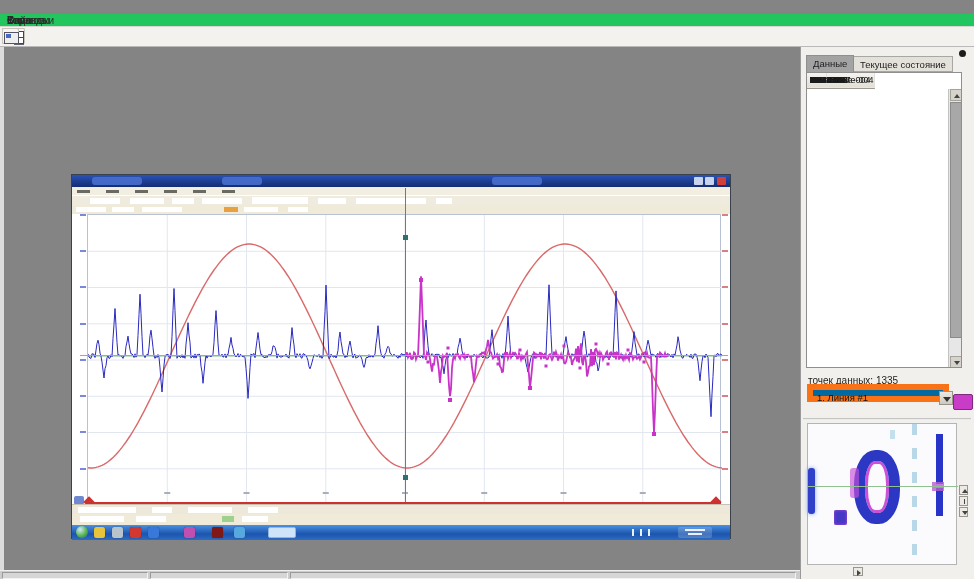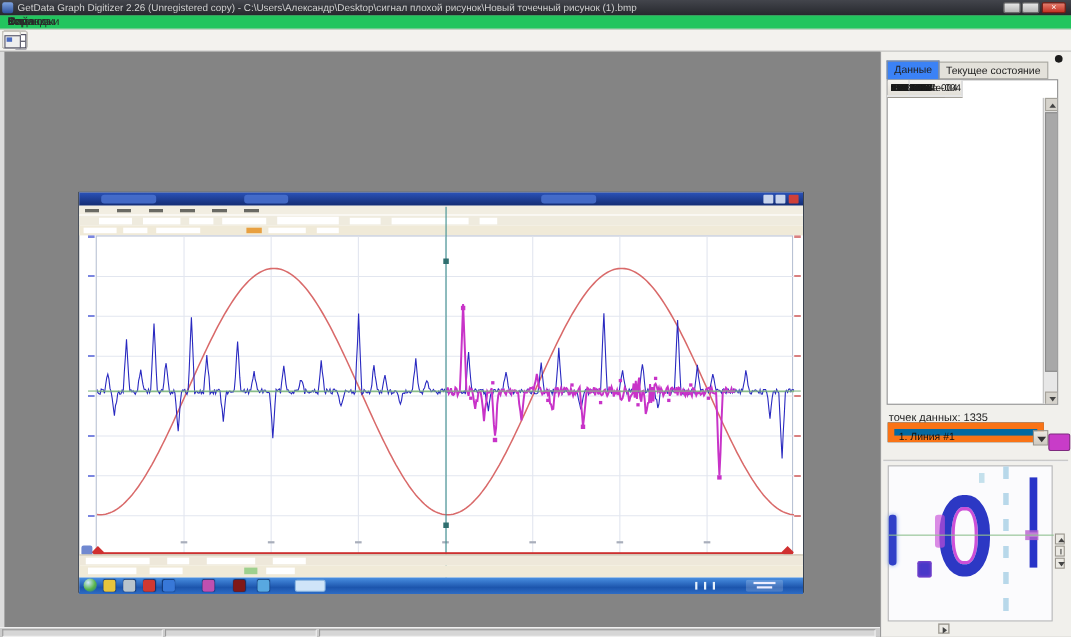--- a/index.html
+++ b/index.html
@@ -98,21 +98,21 @@
   #tk-active{left:196px;top:2px;width:28px;height:11px;background:#cfe4f8;border:1px solid #8fb8e0;border-radius:2px;}
   .traydash{top:4px;width:2px;height:7px;background:#e8f2fc;}
   #tk-clock{left:606px;top:2px;width:34px;height:11px;background:rgba(255,255,255,.18);border-radius:2px;
      background-image:linear-gradient(#eef,#eef),linear-gradient(#eef,#eef);
      background-size:20px 2px,14px 2px;background-position:7px 2px,10px 6px;background-repeat:no-repeat;}
 
   
   #rightpanel{left:800px;top:47px;width:174px;height:532px;background:#f1f0ec;border-left:1px solid #9a9a9a;}
   #panel-dot{left:158px;top:3px;width:7px;height:7px;border-radius:50%;background:#1c1c1c;}
   .tab{top:8px;height:17px;line-height:16px;font-size:9.5px;padding:0 6px;color:#222;}
-  #tab-data{left:5px;background:#3b82f6;border:1px solid #8f8f8f;border-bottom:none;z-index:2;}
+  #tab-data{left:5px;background:#a3a3a3;border:1px solid #8f8f8f;border-bottom:none;z-index:2;}
   #tab-state{left:52px;background:#e3e1da;border:1px solid #a8a8a2;top:9px;height:16px;}
   #tableframe{left:5px;top:25px;width:156px;height:296px;background:#fff;border:1px solid #8f8f8f;overflow:hidden;}
   .thead{position:relative;float:left;height:16px;line-height:15px;font-size:9px;color:#333;
          background:linear-gradient(#f6f4f0,#e0ddd5);border-right:1px solid #b6b2aa;border-bottom:1px solid #9c9890;padding-left:3px;}
   .trow{position:relative;clear:both;height:15px;}
   .tcell{position:relative;float:left;height:15px;line-height:14px;font-size:9px;color:#1c1c1c;
          border-right:1px solid #e0e0e0;border-bottom:1px solid #e6e6e6;padding-left:3px;white-space:nowrap;overflow:hidden;}
   .c0{width:20px;} .c1{width:68px;} .c2{width:52px;border-right:none;}
   #vscroll{left:141px;top:16px;width:14px;height:280px;background:#e7e7e7;border-left:1px solid #c2c2c2;}
   .sbtn{left:1px;width:12px;height:12px;background:#d6d3cc;border:1px solid #a5a29a;}
@@ -154,27 +154,20 @@
 
   
   #statusbar{left:0;top:570px;width:800px;height:9px;background:#cccccc;border-top:1px solid #efefef;}
   .stpanel{top:1px;height:7px;background:#d6d6d6;border:1px solid;border-color:#9a9a9a #f2f2f2 #f2f2f2 #9a9a9a;}
 </style>
 </head>
 <body>
 
 <div id="app">
 
-  <div id="titlebar">
-    <div id="app-icon"></div>
-    <div id="window-title">GetData Graph Digitizer 2.26 (Unregistered copy) - C:\Users\Александр\Desktop\сигнал плохой рисунок\Новый точечный рисунок (1).bmp</div>
-    <div id="btn-min" class="winbtn"></div>
-    <div id="btn-max" class="winbtn"></div>
-    <div id="btn-close">×</div>
-  </div>
 
   <div id="menubar">
       <span class="mi">Файл</span>
       <span class="mi">Команды</span>
       <span class="mi">Вид</span>
       <span class="mi">Установки</span>
       <span class="mi">Справка</span>
     </div>
   <div id="toolbar">
       <div class="tbi ic-open"></div>

